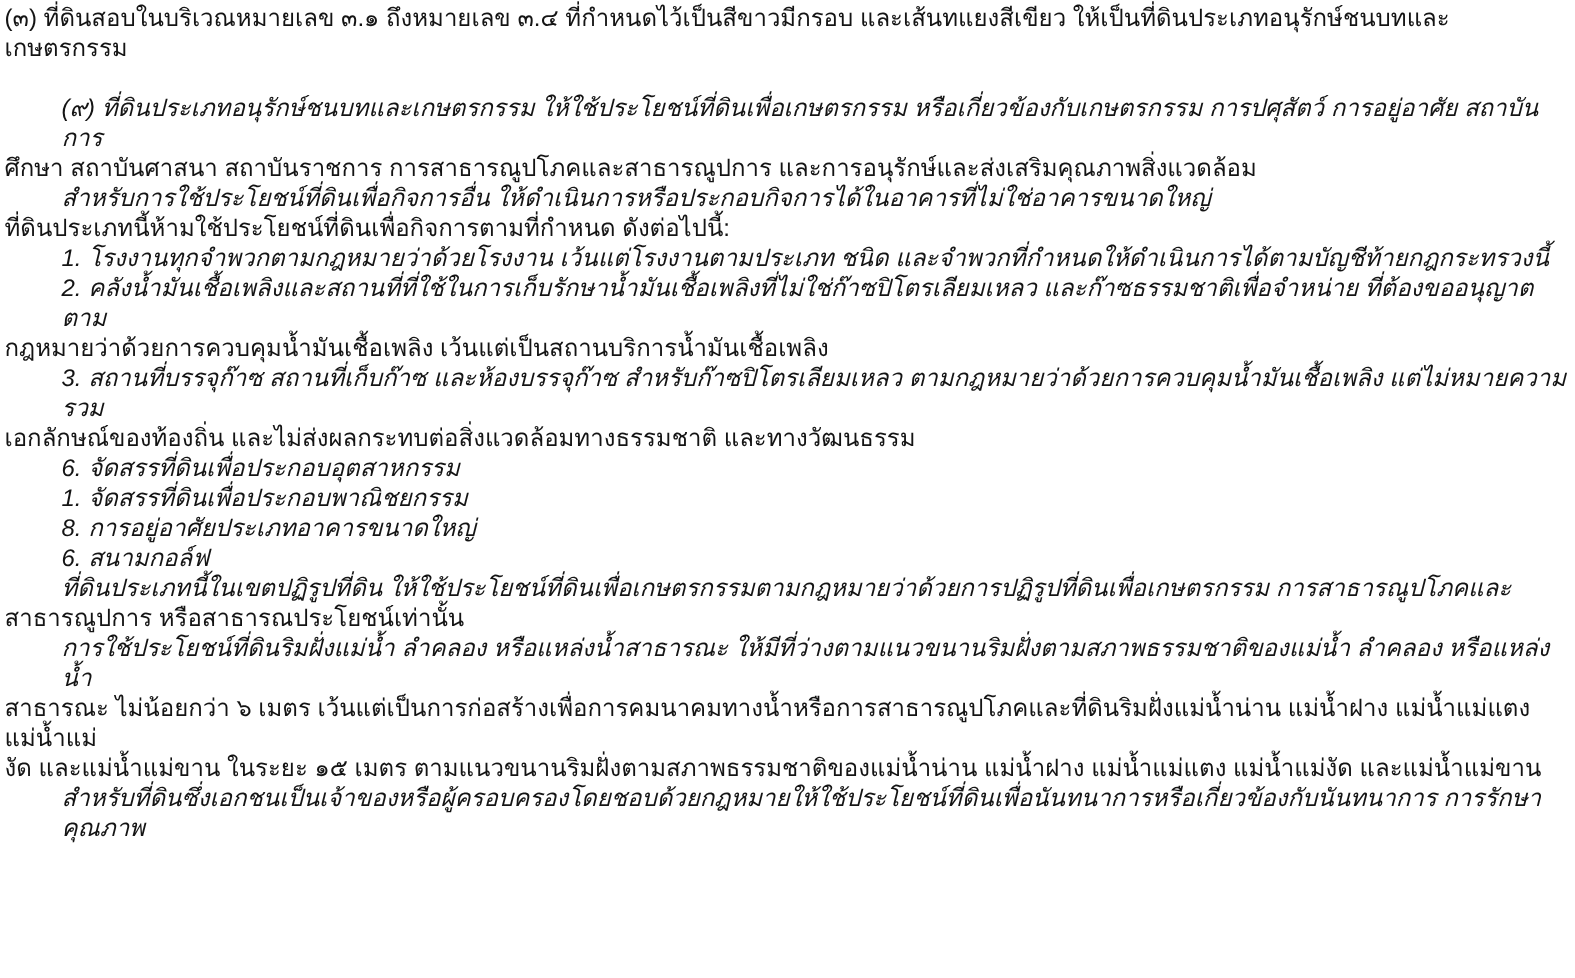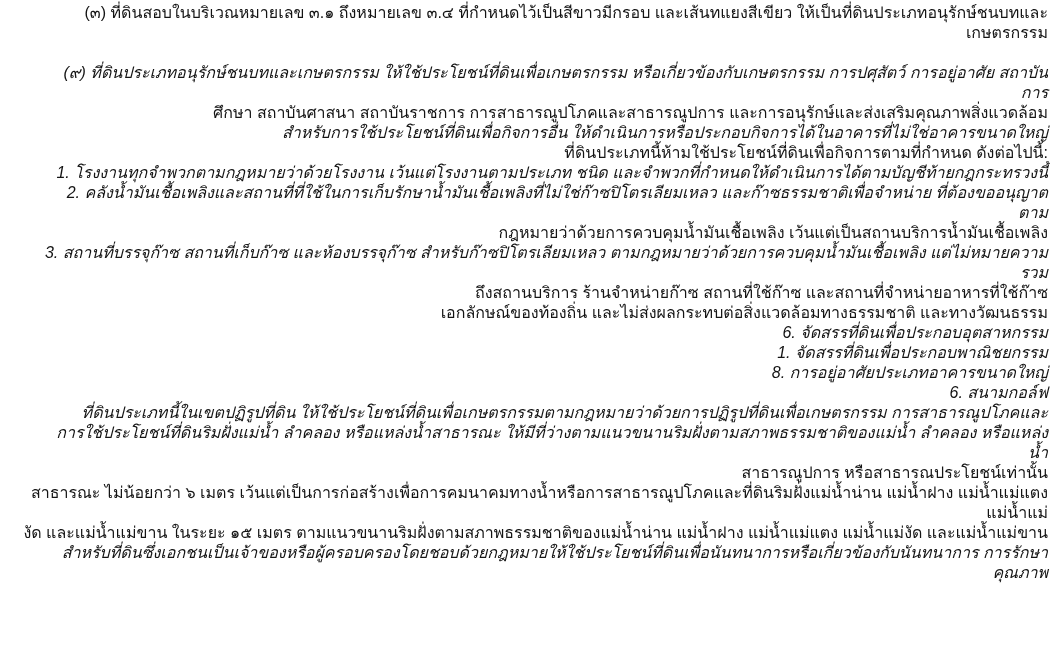--- a/index.html
+++ b/index.html
@@ -17,21 +17,20 @@
     width: 1050px;
     padding: 3px 2px 0 3px;
     font-family: "Liberation Sans", sans-serif;
     font-size: 16px;
     line-height: 20px;
     color: #141414;
   }
   .line {
     white-space: pre-wrap;
     min-height: 20px;
-    text-align: right;
   }
   .line.indent {
     padding-left: 38px;
     font-style: italic;
   }
 </style>
 </head>
 <body>
 
 <main>
@@ -39,26 +38,25 @@
       <div class="line">(๓) ที่ดินสอบในบริเวณหมายเลข ๓.๑ ถึงหมายเลข ๓.๔ ที่กำหนดไว้เป็นสีขาวมีกรอบ และเส้นทแยงสีเขียว ให้เป็นที่ดินประเภทอนุรักษ์ชนบทและเกษตรกรรม</div>
       <div class="line"></div>
       <div class="line indent">(๙) ที่ดินประเภทอนุรักษ์ชนบทและเกษตรกรรม ให้ใช้ประโยชน์ที่ดินเพื่อเกษตรกรรม หรือเกี่ยวข้องกับเกษตรกรรม การปศุสัตว์ การอยู่อาศัย สถาบันการ</div>
       <div class="line">ศึกษา สถาบันศาสนา สถาบันราชการ การสาธารณูปโภคและสาธารณูปการ และการอนุรักษ์และส่งเสริมคุณภาพสิ่งแวดล้อม</div>
       <div class="line indent">สำหรับการใช้ประโยชน์ที่ดินเพื่อกิจการอื่น ให้ดำเนินการหรือประกอบกิจการได้ในอาคารที่ไม่ใช่อาคารขนาดใหญ่</div>
       <div class="line">ที่ดินประเภทนี้ห้ามใช้ประโยชน์ที่ดินเพื่อกิจการตามที่กำหนด ดังต่อไปนี้:</div>
       <div class="line indent">1. โรงงานทุกจำพวกตามกฎหมายว่าด้วยโรงงาน เว้นแต่โรงงานตามประเภท ชนิด และจำพวกที่กำหนดให้ดำเนินการได้ตามบัญชีท้ายกฎกระทรวงนี้</div>
       <div class="line indent">2. คลังน้ำมันเชื้อเพลิงและสถานที่ที่ใช้ในการเก็บรักษาน้ำมันเชื้อเพลิงที่ไม่ใช่ก๊าซปิโตรเลียมเหลว และก๊าซธรรมชาติเพื่อจำหน่าย ที่ต้องขออนุญาตตาม</div>
       <div class="line">กฎหมายว่าด้วยการควบคุมน้ำมันเชื้อเพลิง เว้นแต่เป็นสถานบริการน้ำมันเชื้อเพลิง</div>
       <div class="line indent">3. สถานที่บรรจุก๊าซ สถานที่เก็บก๊าซ และห้องบรรจุก๊าซ สำหรับก๊าซปิโตรเลียมเหลว ตามกฎหมายว่าด้วยการควบคุมน้ำมันเชื้อเพลิง แต่ไม่หมายความรวม</div>
-      <div class="line">ถึงสถานบริการ ร้านจำหน่ายก๊าซ สถานที่ใช้ก๊าซ และสถานที่จำหน่ายอาหารที่ใช้ก๊าซ</div>
       <div class="line">เอกลักษณ์ของท้องถิ่น และไม่ส่งผลกระทบต่อสิ่งแวดล้อมทางธรรมชาติ และทางวัฒนธรรม</div>
       <div class="line indent">6. จัดสรรที่ดินเพื่อประกอบอุตสาหกรรม</div>
       <div class="line indent">1. จัดสรรที่ดินเพื่อประกอบพาณิชยกรรม</div>
       <div class="line indent">8. การอยู่อาศัยประเภทอาคารขนาดใหญ่</div>
       <div class="line indent">6. สนามกอล์ฟ</div>
       <div class="line indent">ที่ดินประเภทนี้ในเขตปฏิรูปที่ดิน ให้ใช้ประโยชน์ที่ดินเพื่อเกษตรกรรมตามกฎหมายว่าด้วยการปฏิรูปที่ดินเพื่อเกษตรกรรม การสาธารณูปโภคและ</div>
+      <div class="line">สาธารณูปการ หรือสาธารณประโยชน์เท่านั้น</div>
       <div class="line indent">การใช้ประโยชน์ที่ดินริมฝั่งแม่น้ำ ลำคลอง หรือแหล่งน้ำสาธารณะ ให้มีที่ว่างตามแนวขนานริมฝั่งตามสภาพธรรมชาติของแม่น้ำ ลำคลอง หรือแหล่งน้ำ</div>
-      <div class="line">สาธารณูปการ หรือสาธารณประโยชน์เท่านั้น</div>
       <div class="line">สาธารณะ ไม่น้อยกว่า ๖ เมตร เว้นแต่เป็นการก่อสร้างเพื่อการคมนาคมทางน้ำหรือการสาธารณูปโภคและที่ดินริมฝั่งแม่น้ำน่าน แม่น้ำฝาง แม่น้ำแม่แตง แม่น้ำแม่</div>
       <div class="line">งัด และแม่น้ำแม่ขาน ในระยะ ๑๕ เมตร ตามแนวขนานริมฝั่งตามสภาพธรรมชาติของแม่น้ำน่าน แม่น้ำฝาง แม่น้ำแม่แตง แม่น้ำแม่งัด และแม่น้ำแม่ขาน</div>
       <div class="line indent">สำหรับที่ดินซึ่งเอกชนเป็นเจ้าของหรือผู้ครอบครองโดยชอบด้วยกฎหมายให้ใช้ประโยชน์ที่ดินเพื่อนันทนาการหรือเกี่ยวข้องกับนันทนาการ การรักษาคุณภาพ</div>
     </div>
 </main>
 
 </body></html>

